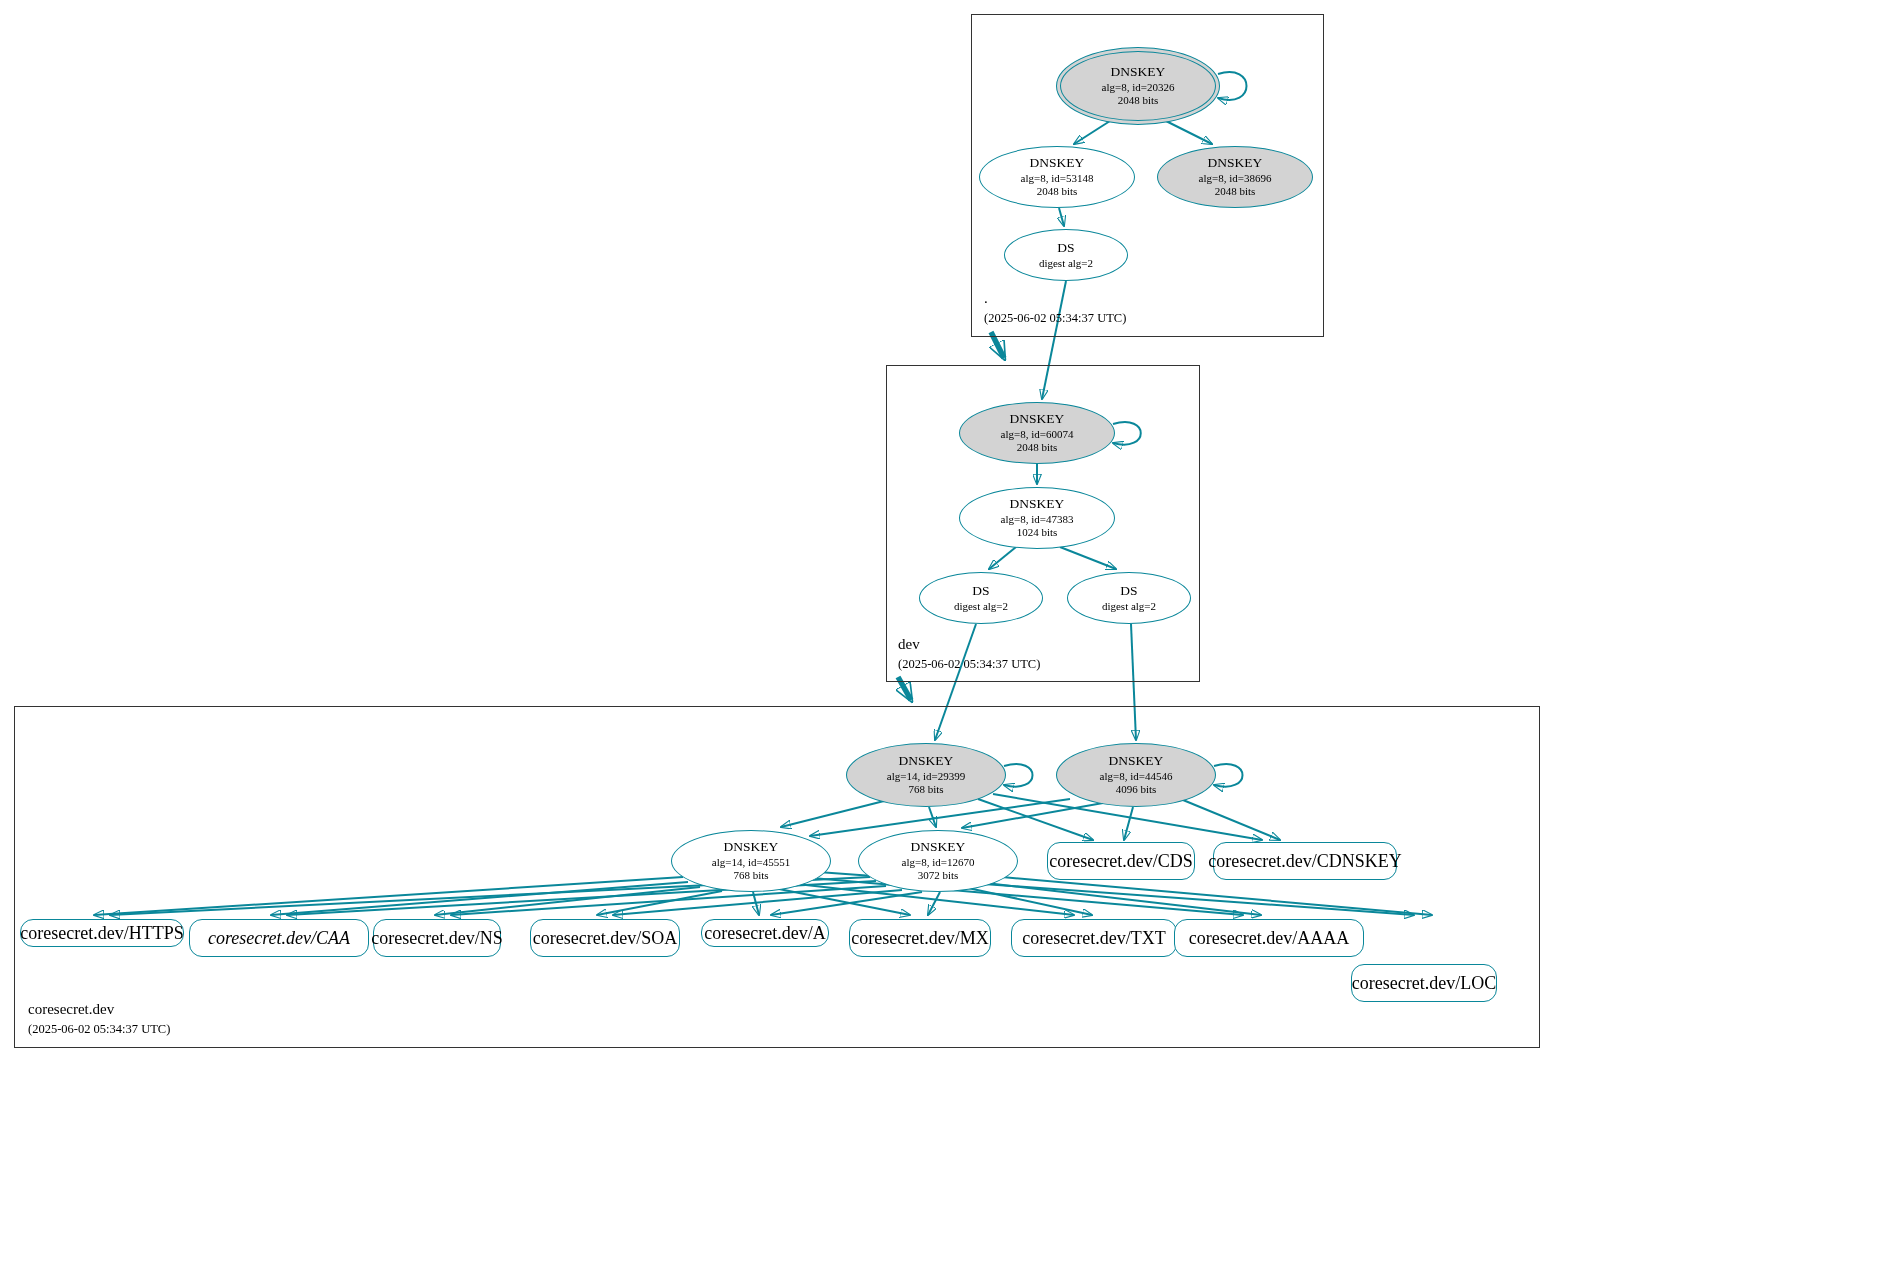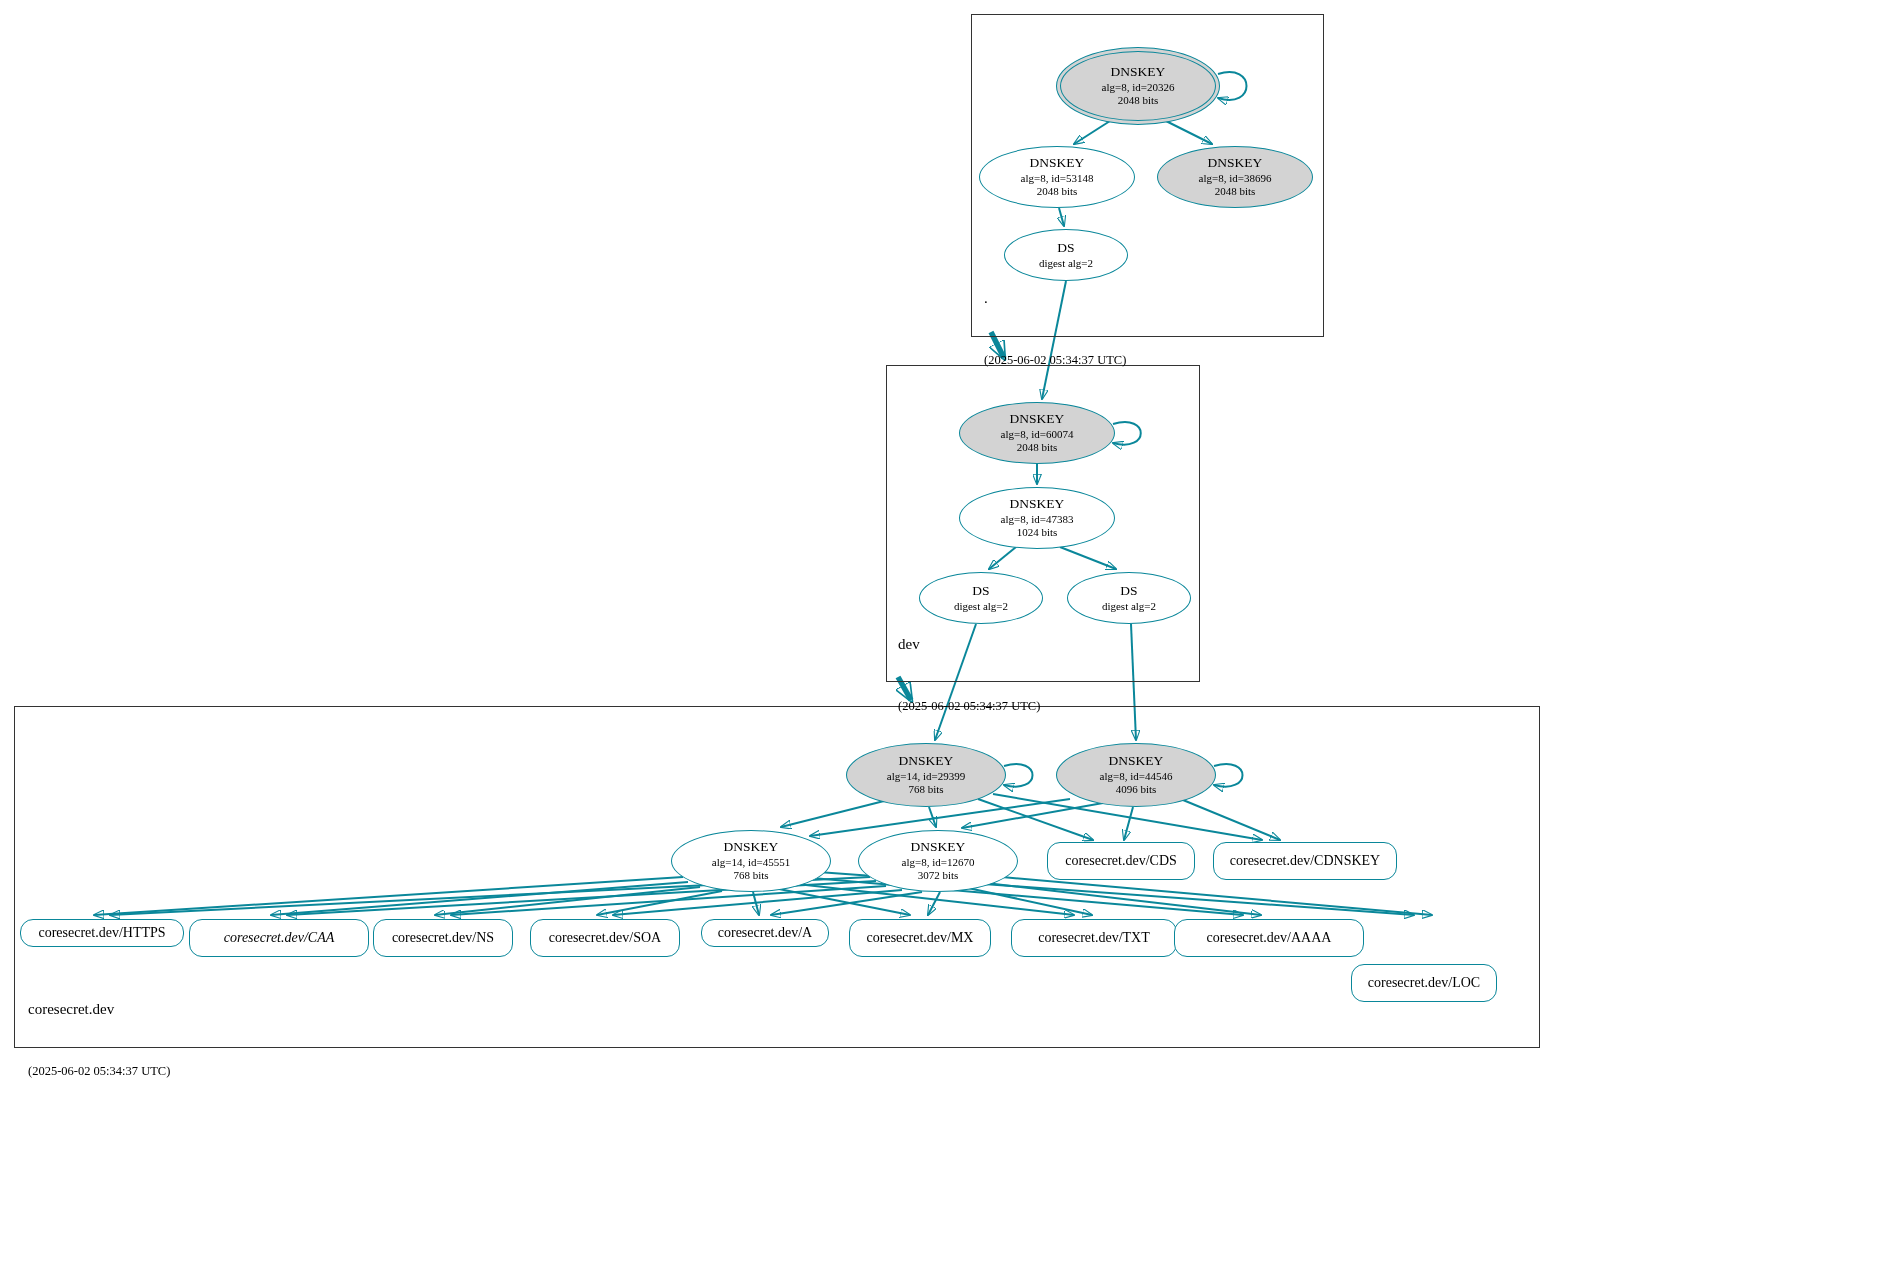--- a/index.html
+++ b/index.html
@@ -50,33 +50,32 @@
     flex-direction:column;
     align-items:center;
     justify-content:center;
     text-align:center;
     line-height:1.25;
   }
   .nt{font-size:13.5px;}
   .nd{font-size:11px;}
   .rr{
     border-radius:13px;
-    font-size:14px;
+    font-size:18px;
     background:#fff;
   }
   .zone-label{
     position:absolute;
     z-index:2;
     font-size:15px;
   }
   .zone-ts{
     position:absolute;
     z-index:2;
     font-size:12.5px;
-    margin-top:42px;
   }
 </style>
 </head>
 <body>
 
 <svg id="edges" width="1893" height="1278">
   <defs>
     <marker id="ah" viewBox="0 0 10 8" refX="9" refY="4" markerWidth="11" markerHeight="9" orient="auto" markerUnits="userSpaceOnUse">
       <path d="M0,0 L10,4 L0,8 Z" fill="#0a879a" stroke="none"></path>
     </marker>
@@ -220,21 +219,21 @@
 <div class="node rr" style="left:1213px;top:842px;width:184px;height:38px;">
   <div>coresecret.dev/CDNSKEY</div>
 </div>
 
 <div class="node rr" style="left:20px;top:919px;width:164px;height:28px;">
   <div>coresecret.dev/HTTPS</div>
 </div>
 <div class="node rr" style="left:189px;top:919px;width:180px;height:38px;font-style:italic;">
   <div>coresecret.dev/CAA</div>
 </div>
-<div class="node rr" style="left:373px;top:919px;width:140px;height:38px;">
+<div class="node rr" style="left:373px;top:919px;width:128px;height:38px;">
   <div>coresecret.dev/NS</div>
 </div>
 <div class="node rr" style="left:530px;top:919px;width:150px;height:38px;font-family:Liberation Serif, serif;">
   <div>coresecret.dev/SOA</div>
 </div>
 <div class="node rr" style="left:701px;top:919px;width:128px;height:28px;">
   <div>coresecret.dev/A</div>
 </div>
 <div class="node rr" style="left:849px;top:919px;width:142px;height:38px;">
   <div>coresecret.dev/MX</div>

